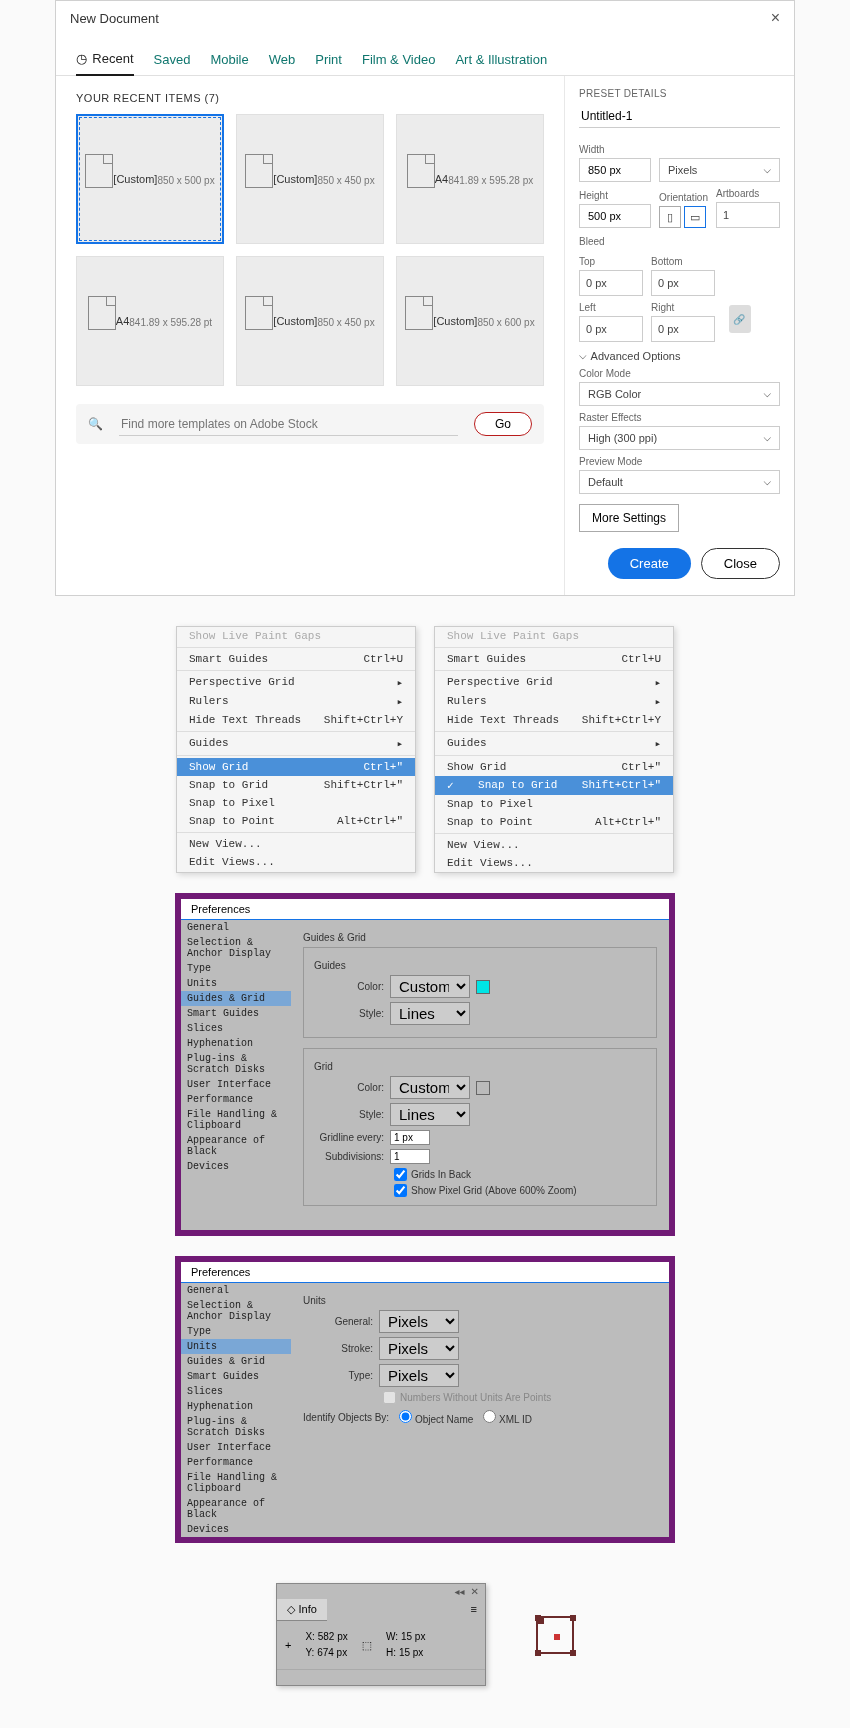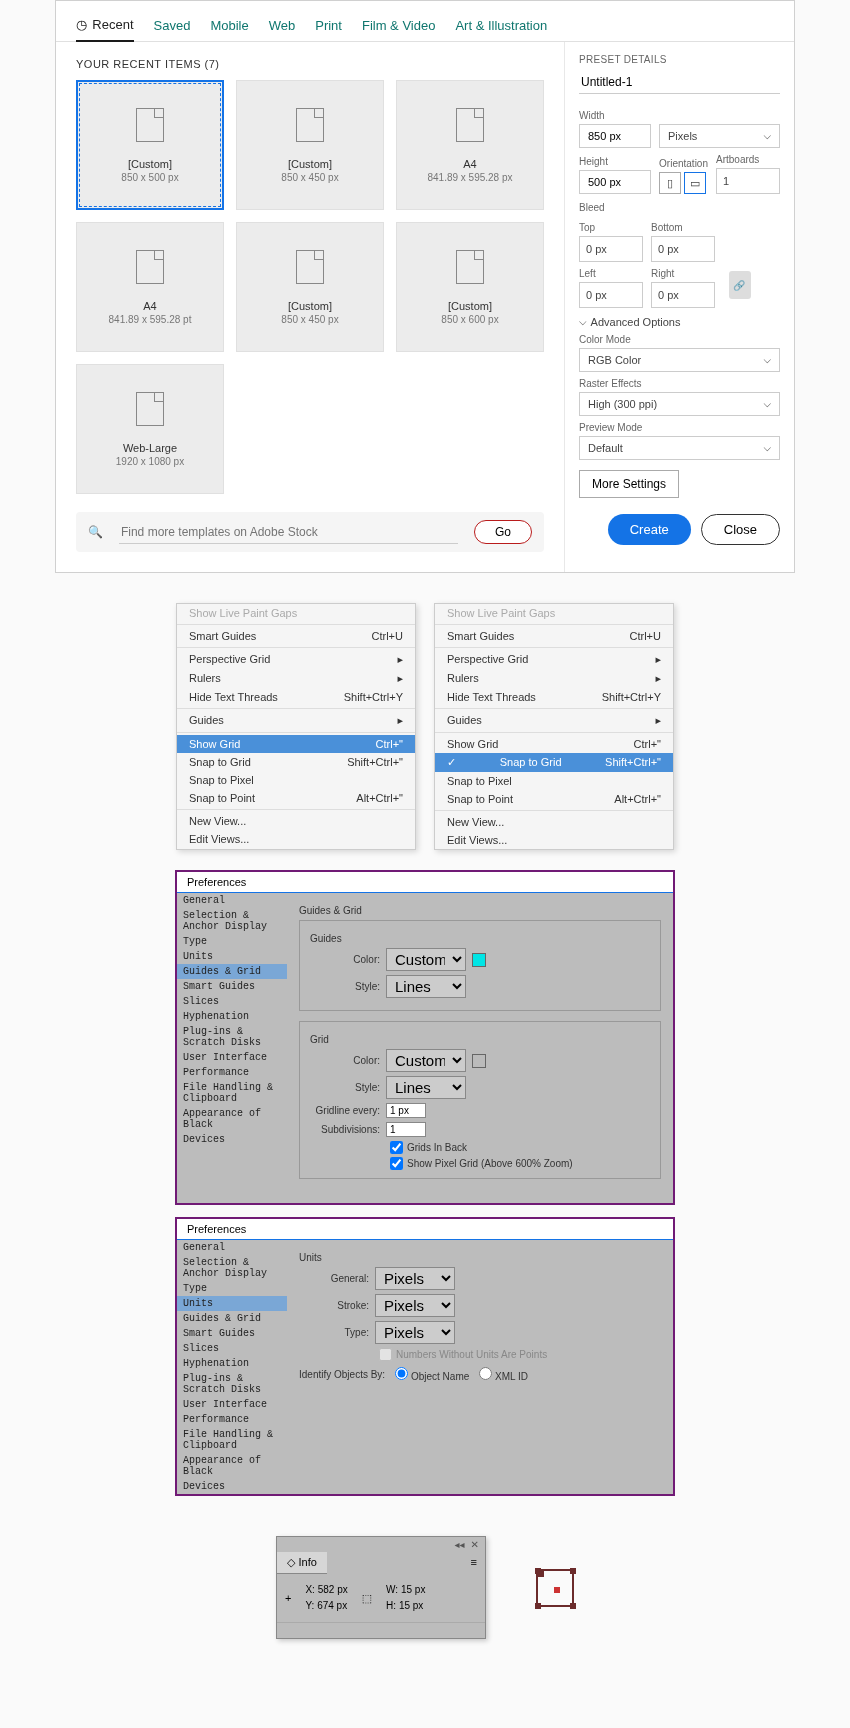--- a/index.html
+++ b/index.html
@@ -10,21 +10,21 @@
 .dialog-header { display: flex; justify-content: space-between; align-items: center; padding: 8px 14px; border-bottom: 0; }
 .dialog-title { font-size: 13px; color: #333; }
 .close-x { font-size: 16px; cursor: pointer; color: #555; }
 .tabs { display: flex; gap: 20px; padding: 8px 20px 0; border-bottom: 1px solid #e0e0e0; }
 .tab { display: flex; align-items: center; gap: 5px; padding: 8px 0; color: #0f766e; cursor: pointer; font-size: 13px; }
 .tab.active { color: #222; border-bottom: 2px solid #1a1a1a; margin-bottom: -1px; }
 .dialog-body { display: flex; }
 .left-pane { flex: 1; padding: 16px 20px 20px; }
 .recent-label { font-size: 11px; color: #333; letter-spacing: .5px; margin-bottom: 10px; }
 .grid { display: grid; grid-template-columns: repeat(3,1fr); gap: 12px; }
-.preset { background: #ececec; border: 1px solid #e0e0e0; height: 130px; display: flex; flex-direction: column; align-items: center; justify-content: center; cursor: pointer; position: relative; }
+.preset { background: #ececec; border: 1px solid #e0e0e0; height: 130px; display: flex; flex-direction: row; align-items: center; justify-content: center; cursor: pointer; position: relative; }
 .preset.selected { border: 2px solid #1473e6; outline: 1px dashed #1473e6; outline-offset: -4px; }
 .preset-icon { width: 28px; height: 34px; border: 1px solid #888; position: relative; margin-bottom: 16px; }
 .preset-icon::before { content:""; position:absolute; top:0; right:0; width:8px; height:8px; border-left:1px solid #888; border-bottom:1px solid #888; background:#ececec; }
 .preset-name { font-size: 11px; color: #333; }
 .preset-dims { font-size: 10px; color: #777; margin-top: 2px; }
 .search-row { display:flex; align-items:center; gap:16px; margin-top:18px; background:#f5f5f5; border-radius:4px; padding:8px 12px; }
 .search-row input { flex:1; border:none; border-bottom:1px solid #ccc; background:transparent; padding:4px 2px; font-size:12px; outline:none; }
 .go-btn { border:1px solid #b91c1c; border-radius:16px; padding:4px 20px; background:#fff; font-size:12px; cursor:pointer; }
 .right-pane { width: 230px; border-left: 1px solid #e8e8e8; padding: 12px 14px 16px; background: #fff; font-size: 11px; color: #444; }
 .section-title { font-size: 10px; color: #666; letter-spacing: .3px; margin-bottom: 6px; }
@@ -38,29 +38,29 @@
 .orient-btn.active { border-color:#1473e6; }
 .spin { border:1px solid #ccc; display:flex; align-items:center; padding:0 6px; height:26px; font-size:11px; width:64px; }
 .link-icon { width:22px; height:28px; background:#ddd; border-radius:3px; margin-left:6px; display:flex; align-items:center; justify-content:center; font-size:10px; }
 .adv-label { display:flex; align-items:center; gap:4px; margin:8px 0 4px; font-size:11px; color:#444; cursor:pointer; }
 .more-btn { border:1px solid #aaa; background:#fff; padding:6px 12px; font-size:12px; margin-top:10px; cursor:pointer; }
 .dialog-footer { display:flex; justify-content:flex-end; gap:10px; padding: 12px 16px; }
 .btn-primary { background:#1473e6; color:#fff; border:none; border-radius:16px; padding:7px 22px; font-size:13px; cursor:pointer; }
 .btn-secondary { background:#fff; border:1px solid #333; border-radius:16px; padding:7px 22px; font-size:13px; cursor:pointer; }
 
 
-.menus-row { display:flex; gap:18px; justify-content:center; margin:30px auto 20px; }
+.menus-row { display:flex; gap:18px; justify-content:center; margin:30px auto 20px;font-family:Liberation Mono, monospace; }
 .menu { width:240px; background:#f5f5f5; border:1px solid #ccc; box-shadow:2px 2px 6px rgba(0,0,0,.15); font-size:11px; color:#333; }
 .menu-item { display:flex; justify-content:space-between; padding:3px 12px; cursor:pointer; }
 .menu-item.disabled { color:#aaa; }
 .menu-item.selected { background:#4a90d9; color:#fff; }
 .menu-sep { height:1px; background:#ddd; margin:2px 0; }
 
 
-.prefs { width:500px; margin:10px auto 12px; border:2px solid #701a75; background:#bcbcbc; }
+.prefs { width:500px; margin:10px auto 20px; border:6px solid #701a75; background:#bcbcbc; }
 .prefs-title { background:#fff; padding:4px 10px; font-size:11px; border-bottom:1px solid #1473e6; }
 .prefs-body { display:flex; }
 .prefs-side { width:110px; background:#bcbcbc; font-size:10px;font-family:Liberation Mono, monospace; }
 .prefs-side-item { padding:2px 6px; cursor:pointer; color:#222; }
 .prefs-side-item.active { background:#7aa7d6; }
 .prefs-main { flex:1; padding:8px 12px 14px; font-size:10px; color:#333; }
 .fieldset-label { font-size:10px; margin:4px 0; }
 .inner-box { border:1px solid #999; padding:8px 10px; margin-bottom:10px; background:#bcbcbc; }
 .prow { display:flex; align-items:center; gap:6px; margin:4px 0; }
 .prow label { width:70px; text-align:right; font-size:10px; }
@@ -83,20 +83,24 @@
 .info-foot { height:16px; border-top:1px solid #aaa; }
 .ref-icon { width:38px; height:38px; border:2px solid #6b2b2b; position:relative; }
 .ref-icon::before, .ref-icon::after { content:""; position:absolute; width:6px; height:6px; background:#6b2b2b; }
 .ref-icon::before { top:-3px; left:-3px; box-shadow: 35px 0 #6b2b2b, 0 35px #6b2b2b, 35px 35px #6b2b2b; }
 .ref-dot { position:absolute; width:6px; height:6px; background:#c33; top:16px; left:16px; }
 </style>
 </head>
 <body>
 
 <div class="dialog">
+  <div class="dialog-header">
+    <span class="dialog-title">New Document</span>
+    <span class="close-x">×</span>
+  </div>
   <div class="tabs" id="tabs">
       <div class="tab active"><span>◷</span> Recent</div>
       <div class="tab">Saved</div>
       <div class="tab">Mobile</div>
       <div class="tab">Web</div>
       <div class="tab">Print</div>
       <div class="tab">Film &amp; Video</div>
       <div class="tab">Art &amp; Illustration</div>
     </div>
   <div class="dialog-body">
@@ -125,25 +129,20 @@
           </div>
           <div class="preset">
             <div class="preset-icon"></div>
             <div class="preset-name">[Custom]</div>
             <div class="preset-dims">850 x 450 px</div>
           </div>
           <div class="preset">
             <div class="preset-icon"></div>
             <div class="preset-name">[Custom]</div>
             <div class="preset-dims">850 x 600 px</div>
-          </div>
-          <div class="preset">
-            <div class="preset-icon"></div>
-            <div class="preset-name">Web-Large</div>
-            <div class="preset-dims">1920 x 1080 px</div>
           </div>
         </div>
       <div class="search-row">
         <span>🔍</span>
         <input placeholder="Find more templates on Adobe Stock" style="">
         <button class="go-btn">Go</button>
       </div>
     </div>
     <div class="right-pane">
       <div class="section-title">PRESET DETAILS</div>

